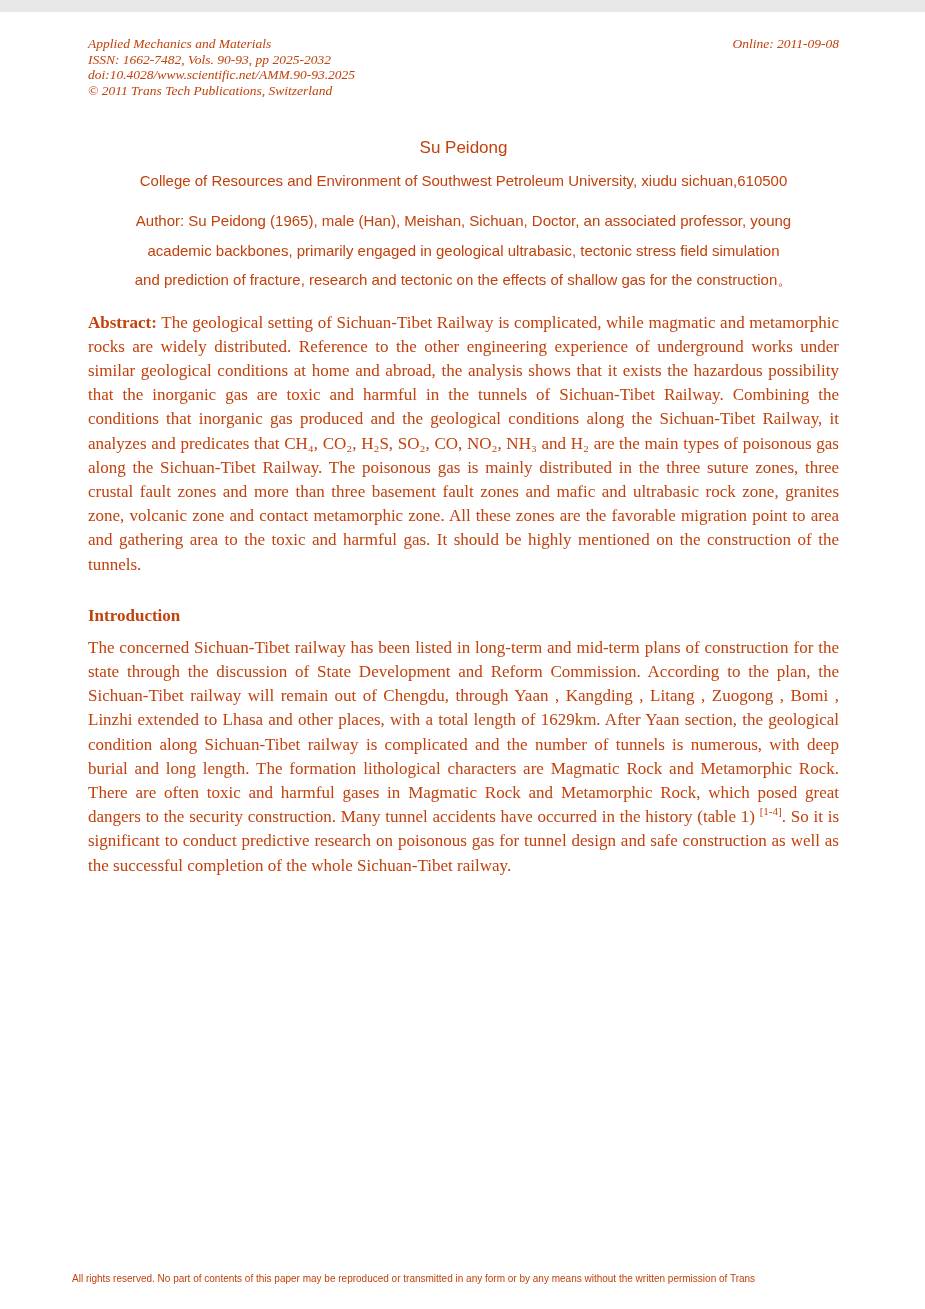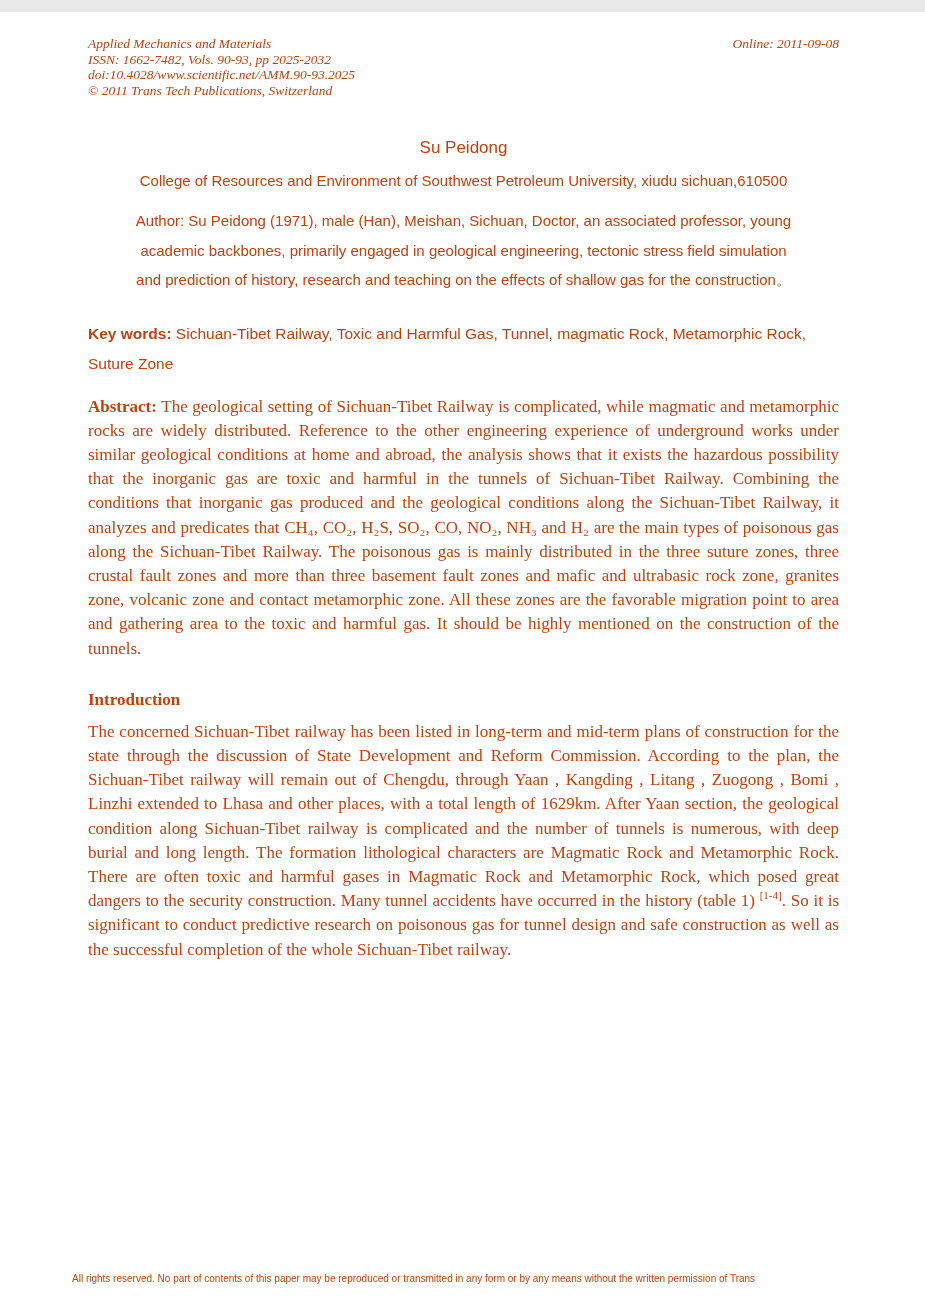--- a/index.html
+++ b/index.html
@@ -119,26 +119,25 @@
       </div>
       <div>Online: 2011-09-08</div>
     </div>
 
 
     <div class="author-name">Su Peidong</div>
 
     <div class="affiliation">College of Resources and Environment of Southwest Petroleum University, xiudu sichuan,610500</div>
 
     <div class="bio">
-      <div>Author: Su Peidong (1971), male (Han), Meishan, Sichuan, Doctor, an associated professor, young</div>
-      <div>academic backbones, primarily engaged in geological engineering, tectonic stress field simulation</div>
-      <div>and prediction of history, research and teaching on the effects of shallow gas for the construction。</div>
+      <div>Author: Su Peidong (1965), male (Han), Meishan, Sichuan, Doctor, an associated professor, young</div>
+      <div>academic backbones, primarily engaged in geological ultrabasic, tectonic stress field simulation</div>
+      <div>and prediction of fracture, research and tectonic on the effects of shallow gas for the construction。</div>
     </div>
 
-    <p class="keywords"><span class="label">Key words:</span><span> Sichuan-Tibet Railway, Toxic and Harmful Gas, Tunnel, magmatic Rock, Metamorphic Rock, Suture Zone</span></p>
 
     <p class="abstract"><span class="label">Abstract:</span><span> The geological setting of Sichuan-Tibet Railway is complicated, while magmatic and metamorphic rocks are widely distributed. Reference to the other engineering experience of underground works under similar geological conditions at home and abroad, the analysis shows that it exists the hazardous possibility that the inorganic gas are toxic and harmful in the tunnels of Sichuan-Tibet Railway. Combining the conditions that inorganic gas produced and the geological conditions along the Sichuan-Tibet Railway, it analyzes and predicates that CH₄, CO₂, H₂S, SO₂, CO, NO₂, NH₃ and H₂ are the main types of poisonous gas along the Sichuan-Tibet Railway. The poisonous gas is mainly distributed in the three suture zones, three crustal fault zones and more than three basement fault zones and mafic and ultrabasic rock zone, granites zone, volcanic zone and contact metamorphic zone. All these zones are the favorable migration point to area and gathering area to the toxic and harmful gas. It should be highly mentioned on the construction of the tunnels.</span></p>
 
     <div class="section-heading">Introduction</div>
 
     <p class="body-para"><span>The concerned Sichuan-Tibet railway has been listed in long-term and mid-term plans of construction for the state through the discussion of State Development and Reform Commission. According to the plan, the Sichuan-Tibet railway will remain out of Chengdu, through Yaan , Kangding , Litang , Zuogong , Bomi , Linzhi extended to Lhasa and other places, with a total length of 1629km. After Yaan section, the geological condition along Sichuan-Tibet railway is complicated and the number of tunnels is numerous, with deep burial and long length. The formation lithological characters are Magmatic Rock and Metamorphic Rock. There are often toxic and harmful gases in Magmatic Rock and Metamorphic Rock, which posed great dangers to the security construction. Many tunnel accidents have occurred in the history (table 1) </span><sup>[1-4]</sup><span>. So it is significant to conduct predictive research on poisonous gas for tunnel design and safe construction as well as the successful completion of the whole Sichuan-Tibet railway.</span></p>
 
   </div>
 
   <div class="page-footer">

